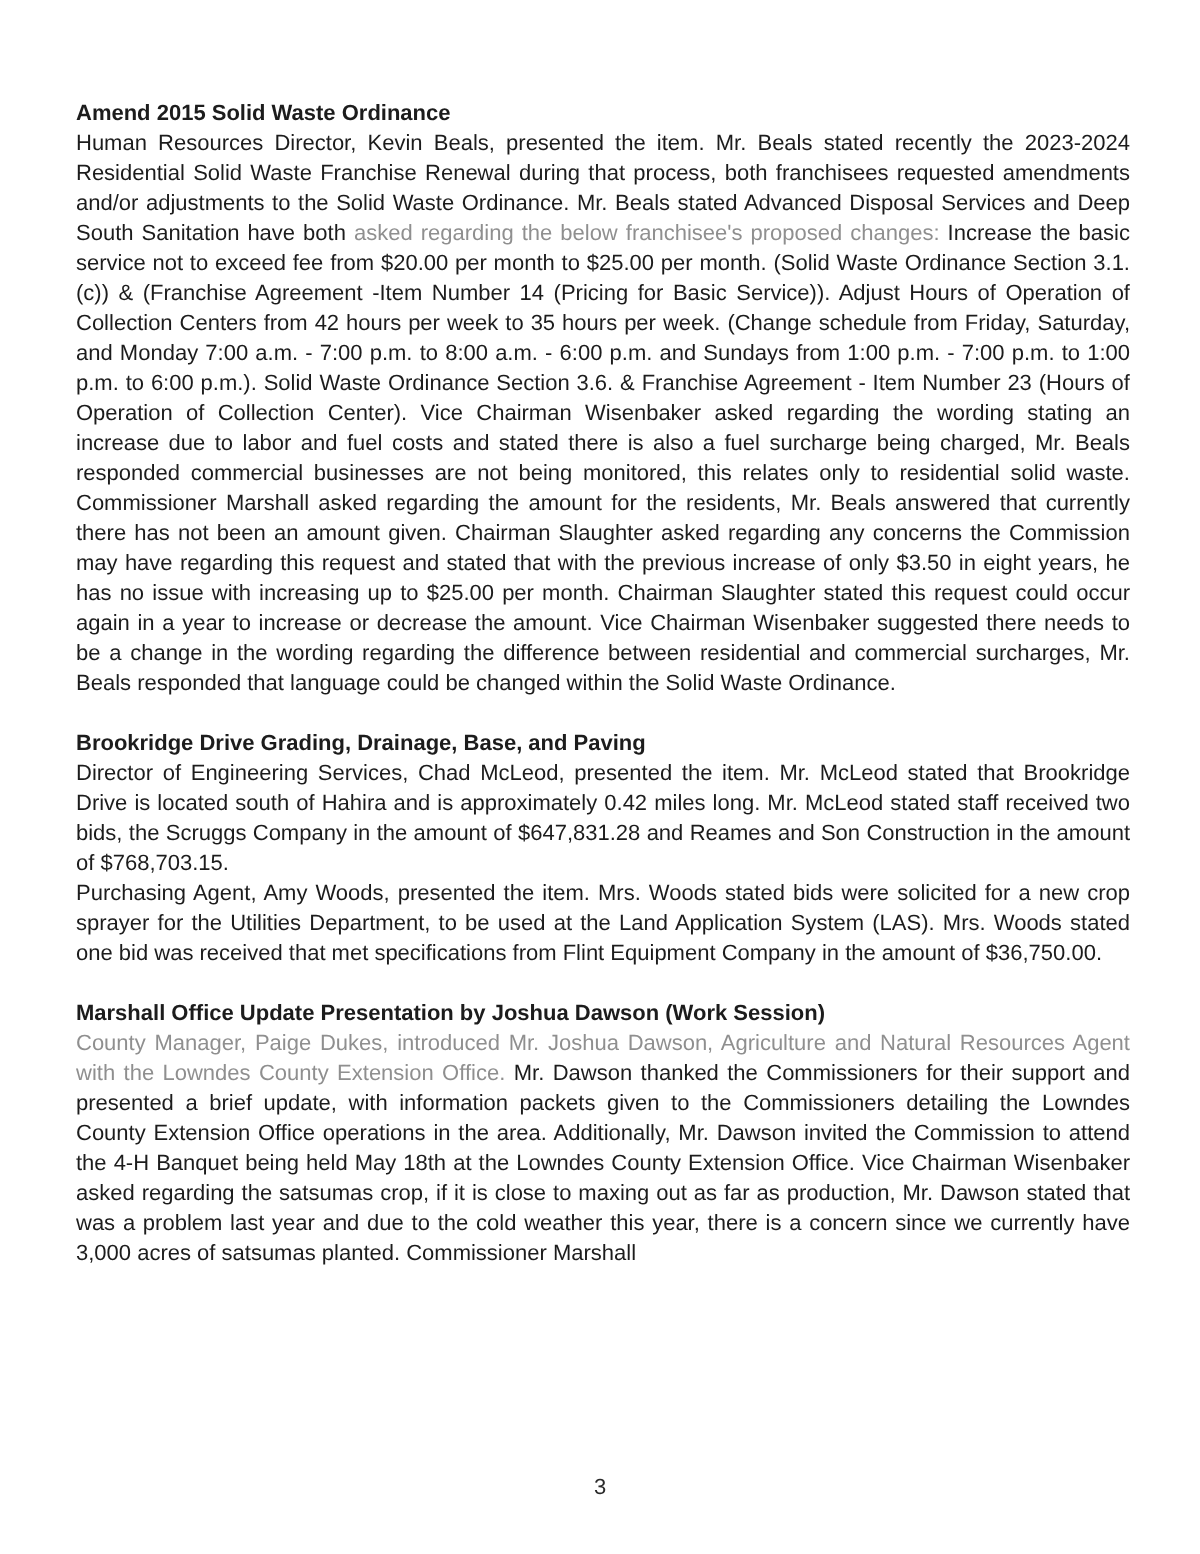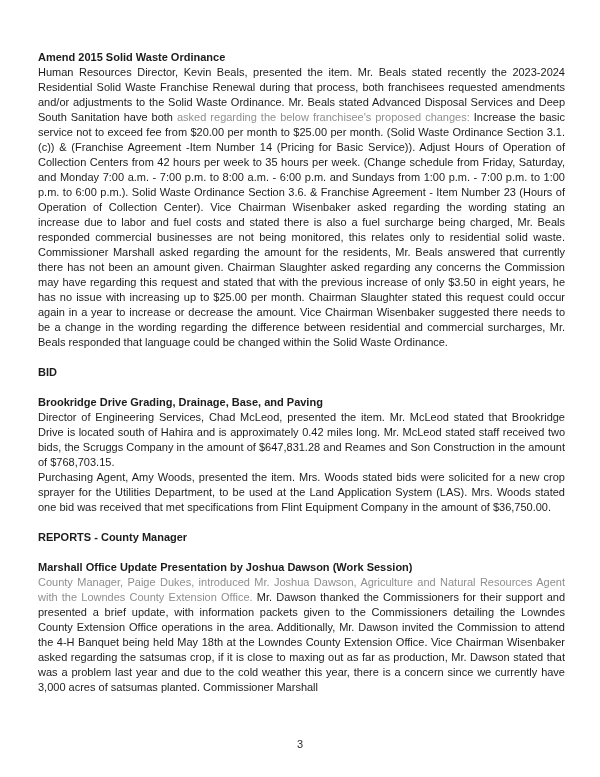--- a/index.html
+++ b/index.html
@@ -48,22 +48,20 @@
     color: #2a2a2a;
   }
 </style>
 </head>
 <body style="--text-color: #1c1c1c; --muted-color: #8f8f8f;">
 
 <div class="page">
   <div class="doc" id="doc">
       <h2 class="heading">Amend 2015 Solid Waste Ordinance</h2>
       <p class="paragraph"><span>Human Resources Director, Kevin Beals, presented the item.  Mr. Beals stated recently the 2023-2024 Residential Solid Waste Franchise Renewal during that process, both franchisees requested amendments and/or adjustments to the Solid Waste Ordinance.  Mr. Beals stated Advanced Disposal Services and Deep South Sanitation have both </span><span class="muted">asked regarding the below franchisee's proposed changes:</span><span>  Increase the basic service not to exceed fee from $20.00 per month to $25.00 per month. (Solid Waste Ordinance Section 3.1.(c)) &amp; (Franchise Agreement -Item Number 14 (Pricing for Basic Service)). Adjust Hours of Operation of Collection Centers from 42 hours per week to 35 hours per week. (Change schedule from Friday, Saturday, and Monday 7:00 a.m. - 7:00 p.m. to 8:00 a.m. - 6:00 p.m. and Sundays from 1:00 p.m. - 7:00 p.m. to 1:00 p.m. to 6:00 p.m.). Solid Waste Ordinance Section 3.6. &amp; Franchise Agreement - Item Number 23 (Hours of Operation of Collection Center). Vice Chairman Wisenbaker asked regarding the wording stating an increase due to labor and fuel costs and stated there is also a fuel surcharge being charged, Mr. Beals responded commercial businesses are not being monitored, this relates only to residential solid waste.  Commissioner Marshall asked regarding the amount for the residents, Mr. Beals answered that currently there has not been an amount given.  Chairman Slaughter asked regarding any concerns the Commission may have regarding this request and stated that with the previous increase of only $3.50 in eight years, he has no issue with increasing up to $25.00 per month.  Chairman Slaughter stated this request could occur again in a year to increase or decrease the amount.  Vice Chairman Wisenbaker suggested there needs to be a change in the wording regarding the difference between residential and commercial surcharges, Mr. Beals responded that language could be changed within the Solid Waste Ordinance.</span></p>
-      <h2 class="heading">BID</h2>
       <h2 class="heading">Brookridge Drive Grading, Drainage, Base, and Paving</h2>
       <p class="paragraph"><span>Director of Engineering Services, Chad McLeod, presented the item.  Mr. McLeod stated that Brookridge Drive is located south of Hahira and is approximately 0.42 miles long.  Mr. McLeod stated staff received two bids, the Scruggs Company in the amount of $647,831.28 and Reames and Son Construction in the amount of $768,703.15.</span></p>
       <p class="paragraph"><span>Purchasing Agent, Amy Woods, presented the item.  Mrs. Woods stated bids were solicited for a new crop sprayer for the Utilities Department, to be used at the Land Application System (LAS).  Mrs. Woods stated one bid was received that met specifications from Flint Equipment Company in the amount of $36,750.00.</span></p>
-      <h2 class="heading">REPORTS - County Manager</h2>
       <h2 class="heading">Marshall Office Update Presentation by Joshua Dawson (Work Session)</h2>
       <p class="paragraph"><span class="muted">County Manager, Paige Dukes, introduced Mr. Joshua Dawson, Agriculture and Natural Resources Agent with the Lowndes County Extension Office.</span><span>  Mr. Dawson thanked the Commissioners for their support and presented a brief update, with information packets given to the Commissioners detailing the Lowndes County Extension Office operations in the area.  Additionally, Mr. Dawson invited the Commission to attend the 4-H Banquet being held May 18th at the Lowndes County Extension Office. Vice Chairman Wisenbaker asked regarding the satsumas crop, if it is close to maxing out as far as production, Mr. Dawson stated that was a problem last year and due to the cold weather this year, there is a concern since we currently have 3,000 acres of satsumas planted.  Commissioner Marshall</span></p>
     </div>
   <div class="page-number">3</div>
 </div>
 
 </body></html>

